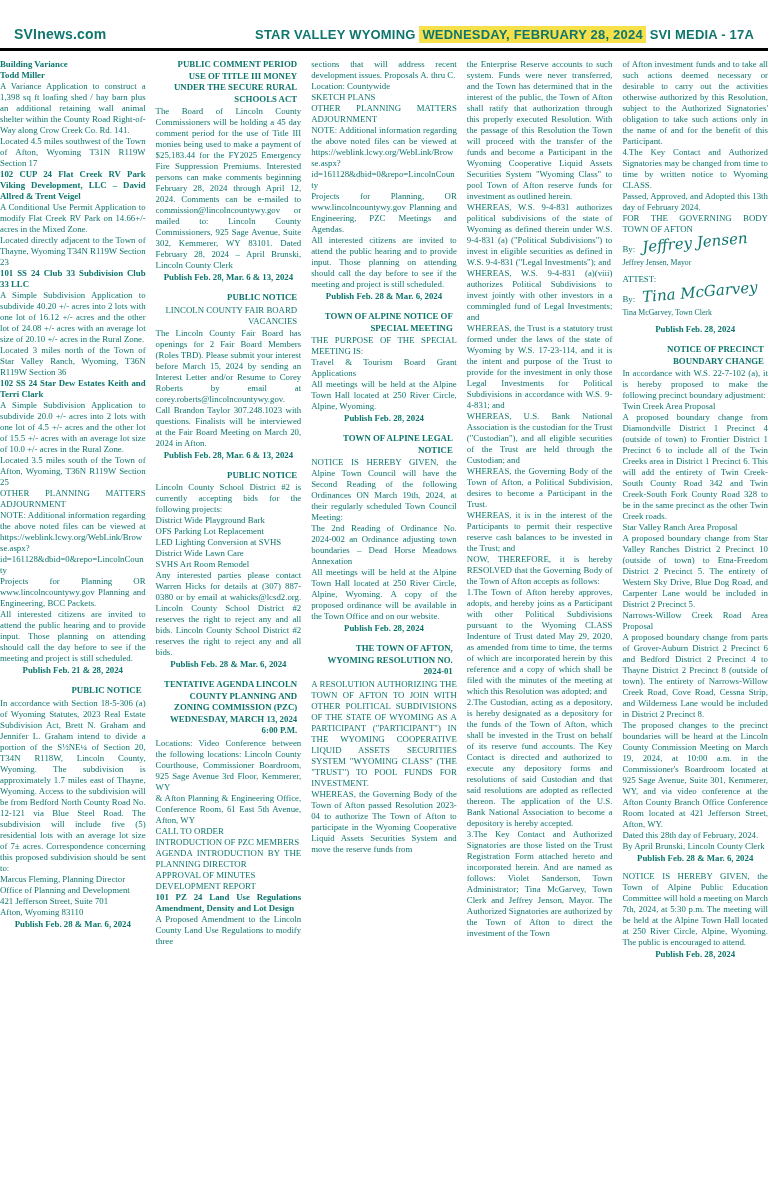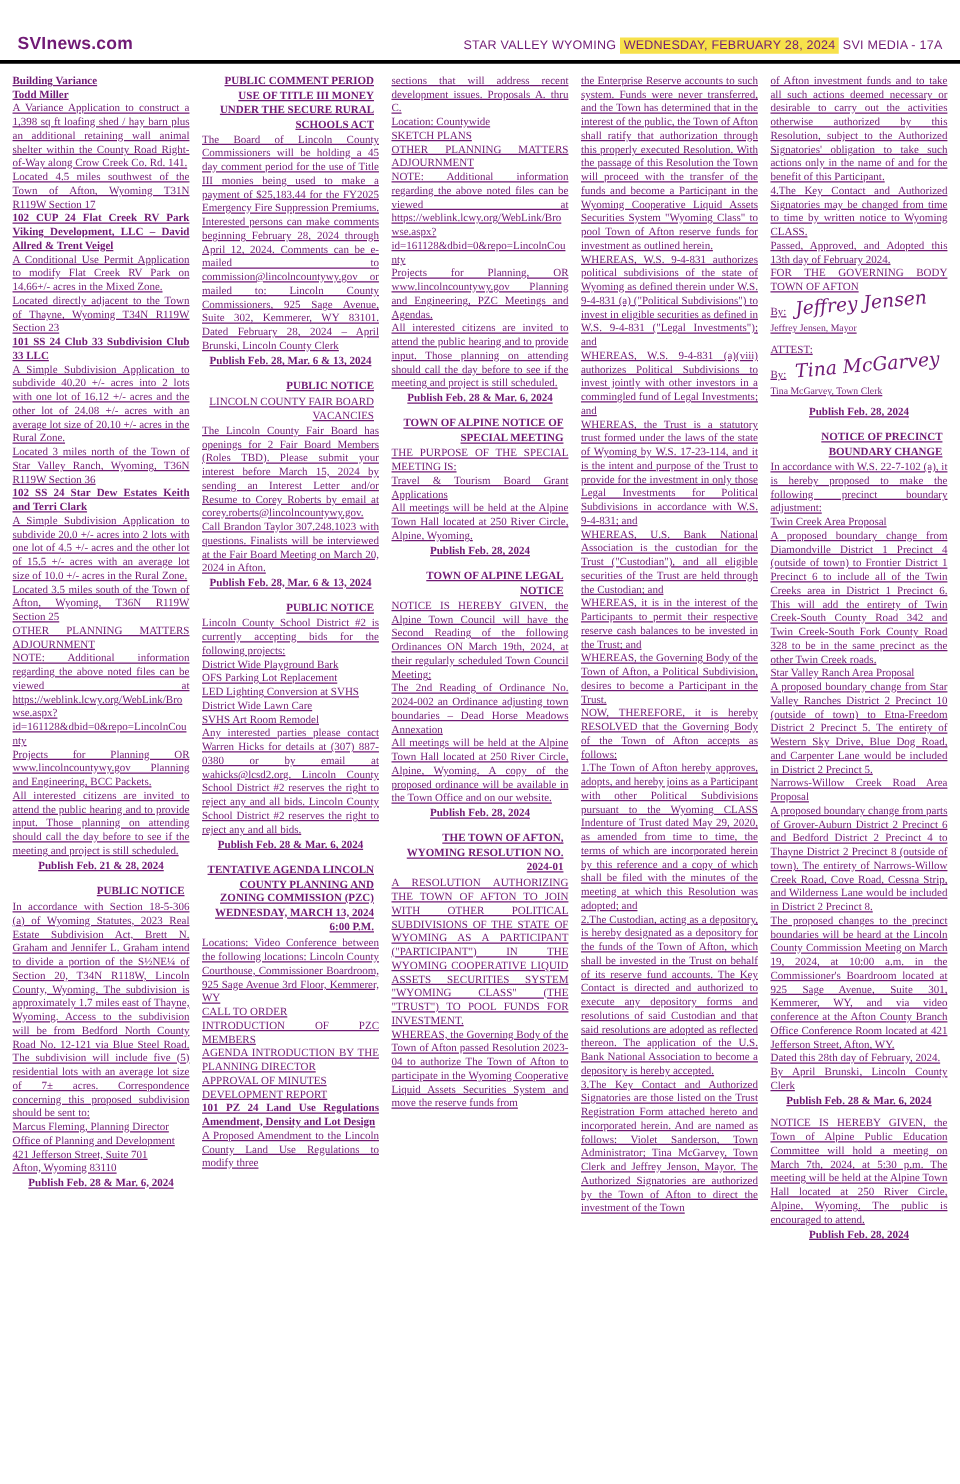--- a/index.html
+++ b/index.html
@@ -1,28 +1,28 @@
 <!DOCTYPE html>
 <html><head>
 <meta charset="utf-8">
 <style>
   * { margin:0; padding:0; box-sizing:border-box; }
   html,body { background:#ffffff; }
   .page {
     width:768px; height:1187px; margin:0 auto; background:#fff;
-    font-family:"Liberation Serif", serif; color:#701a75; overflow:hidden;
+    font-family:"Liberation Serif", serif; color:#0f766e; overflow:hidden;
   }
   .header {
     display:flex; justify-content:space-between; align-items:flex-end;
     padding:26px 14px 6px; border-bottom:3px solid #000;
   }
   .site { font-family:"Liberation Sans", sans-serif; font-weight:bold; font-size:14px; letter-spacing:.2px; }
-  .header-right { font-family:"Liberation Sans", sans-serif; font-weight:normal; font-size:10px; letter-spacing:.2px; white-space:nowrap; }
+  .header-right { font-family:"Liberation Sans", sans-serif; font-weight:bold; font-size:13px; letter-spacing:.2px; white-space:nowrap; }
   .header-right .hl { padding:1px 3px; }
-  .columns { display:flex; gap:10px; padding:8px 10px 0;text-decoration:underline; }
+  .columns { display:flex; gap:10px; padding:8px 0 0; }
   .col { flex:1 1 0; min-width:0; font-size:8.8px; line-height:11px; text-align:justify; }
   .blk { overflow-wrap:anywhere; }
   .h { font-weight:bold; text-align:right; margin:9px 4px 1px; line-height:11.5px; }
   .col > .h:first-child { margin-top:0; }
   .sh { text-align:right; margin:0 4px 1px; }
   .b { font-weight:bold; }
   .pub { font-weight:bold; text-align:center; margin:1px 0 7px; }
   .sig { margin:4px 0 6px; }
   .sig-line { white-space:nowrap; }
   .sig-by { font-size:8.8px; vertical-align:baseline; }
@@ -85,20 +85,21 @@
         <div class="blk p">Lincoln County School District #2 is currently accepting bids for the following projects:</div>
         <div class="blk p">District Wide Playground Bark</div>
         <div class="blk p">OFS Parking Lot Replacement</div>
         <div class="blk p">LED Lighting Conversion at SVHS</div>
         <div class="blk p">District Wide Lawn Care</div>
         <div class="blk p">SVHS Art Room Remodel</div>
         <div class="blk p">Any interested parties please contact Warren Hicks for details at (307) 887-0380 or by email at wahicks@lcsd2.org. Lincoln County School District #2 reserves the right to reject any and all bids. Lincoln County School District #2 reserves the right to reject any and all bids.</div>
         <div class="blk pub">Publish Feb. 28 &amp; Mar. 6, 2024</div>
         <div class="blk h">TENTATIVE AGENDA LINCOLN COUNTY PLANNING AND ZONING COMMISSION (PZC) WEDNESDAY, MARCH 13, 2024 6:00 P.M.</div>
         <div class="blk p">Locations: Video Conference between the following locations: Lincoln County Courthouse, Commissioner Boardroom, 925 Sage Avenue 3rd Floor, Kemmerer, WY</div>
+        <div class="blk p">&amp; Afton Planning &amp; Engineering Office, Conference Room, 61 East 5th Avenue, Afton, WY</div>
         <div class="blk p">CALL TO ORDER</div>
         <div class="blk p">INTRODUCTION OF PZC MEMBERS</div>
         <div class="blk p">AGENDA INTRODUCTION BY THE PLANNING DIRECTOR</div>
         <div class="blk p">APPROVAL OF MINUTES</div>
         <div class="blk p">DEVELOPMENT REPORT</div>
         <div class="blk b">101 PZ 24 Land Use Regulations Amendment, Density and Lot Design</div>
         <div class="blk p">A Proposed Amendment to the Lincoln County Land Use Regulations to modify three</div>
       </div>
       <div class="col">
         <div class="blk p">sections that will address recent development issues. Proposals A. thru C.</div>
@@ -122,22 +123,22 @@
         <div class="blk h">THE TOWN OF AFTON, WYOMING RESOLUTION NO. 2024-01</div>
         <div class="blk p">A RESOLUTION AUTHORIZING THE TOWN OF AFTON TO JOIN WITH OTHER POLITICAL SUBDIVISIONS OF THE STATE OF WYOMING AS A PARTICIPANT ("PARTICIPANT") IN THE WYOMING COOPERATIVE LIQUID ASSETS SECURITIES SYSTEM "WYOMING CLASS" (THE "TRUST") TO POOL FUNDS FOR INVESTMENT.</div>
         <div class="blk p">WHEREAS, the Governing Body of the Town of Afton passed Resolution 2023-04 to authorize The Town of Afton to participate in the Wyoming Cooperative Liquid Assets Securities System and move the reserve funds from</div>
       </div>
       <div class="col">
         <div class="blk p">the Enterprise Reserve accounts to such system. Funds were never transferred, and the Town has determined that in the interest of the public, the Town of Afton shall ratify that authorization through this properly executed Resolution. With the passage of this Resolution the Town will proceed with the transfer of the funds and become a Participant in the Wyoming Cooperative Liquid Assets Securities System "Wyoming Class" to pool Town of Afton reserve funds for investment as outlined herein.</div>
         <div class="blk p">WHEREAS, W.S. 9-4-831 authorizes political subdivisions of the state of Wyoming as defined therein under W.S. 9-4-831 (a) ("Political Subdivisions") to invest in eligible securities as defined in W.S. 9-4-831 ("Legal Investments"); and</div>
         <div class="blk p">WHEREAS, W.S. 9-4-831 (a)(viii) authorizes Political Subdivisions to invest jointly with other investors in a commingled fund of Legal Investments; and</div>
         <div class="blk p">WHEREAS, the Trust is a statutory trust formed under the laws of the state of Wyoming by W.S. 17-23-114, and it is the intent and purpose of the Trust to provide for the investment in only those Legal Investments for Political Subdivisions in accordance with W.S. 9-4-831; and</div>
         <div class="blk p">WHEREAS, U.S. Bank National Association is the custodian for the Trust ("Custodian"), and all eligible securities of the Trust are held through the Custodian; and</div>
+        <div class="blk p">WHEREAS, the Governing Body of the Town of Afton, a Political Subdivision, desires to become a Participant in the Trust.</div>
         <div class="blk p">WHEREAS, it is in the interest of the Participants to permit their respective reserve cash balances to be invested in the Trust; and</div>
-        <div class="blk p">WHEREAS, the Governing Body of the Town of Afton, a Political Subdivision, desires to become a Participant in the Trust.</div>
         <div class="blk p">NOW, THEREFORE, it is hereby RESOLVED that the Governing Body of the Town of Afton accepts as follows:</div>
         <div class="blk p">1.The Town of Afton hereby approves, adopts, and hereby joins as a Participant with other Political Subdivisions pursuant to the Wyoming CLASS Indenture of Trust dated May 29, 2020, as amended from time to time, the terms of which are incorporated herein by this reference and a copy of which shall be filed with the minutes of the meeting at which this Resolution was adopted; and</div>
         <div class="blk p">2.The Custodian, acting as a depository, is hereby designated as a depository for the funds of the Town of Afton, which shall be invested in the Trust on behalf of its reserve fund accounts. The Key Contact is directed and authorized to execute any depository forms and resolutions of said Custodian and that said resolutions are adopted as reflected thereon. The application of the U.S. Bank National Association to become a depository is hereby accepted.</div>
         <div class="blk p">3.The Key Contact and Authorized Signatories are those listed on the Trust Registration Form attached hereto and incorporated herein. And are named as follows: Violet Sanderson, Town Administrator; Tina McGarvey, Town Clerk and Jeffrey Jenson, Mayor. The Authorized Signatories are authorized by the Town of Afton to direct the investment of the Town</div>
       </div>
       <div class="col">
         <div class="blk p">of Afton investment funds and to take all such actions deemed necessary or desirable to carry out the activities otherwise authorized by this Resolution, subject to the Authorized Signatories' obligation to take such actions only in the name of and for the benefit of this Participant.</div>
         <div class="blk p">4.The Key Contact and Authorized Signatories may be changed from time to time by written notice to Wyoming CLASS.</div>
         <div class="blk p">Passed, Approved, and Adopted this 13th day of February 2024.</div>
         <div class="blk p">FOR THE GOVERNING BODY TOWN OF AFTON</div>

